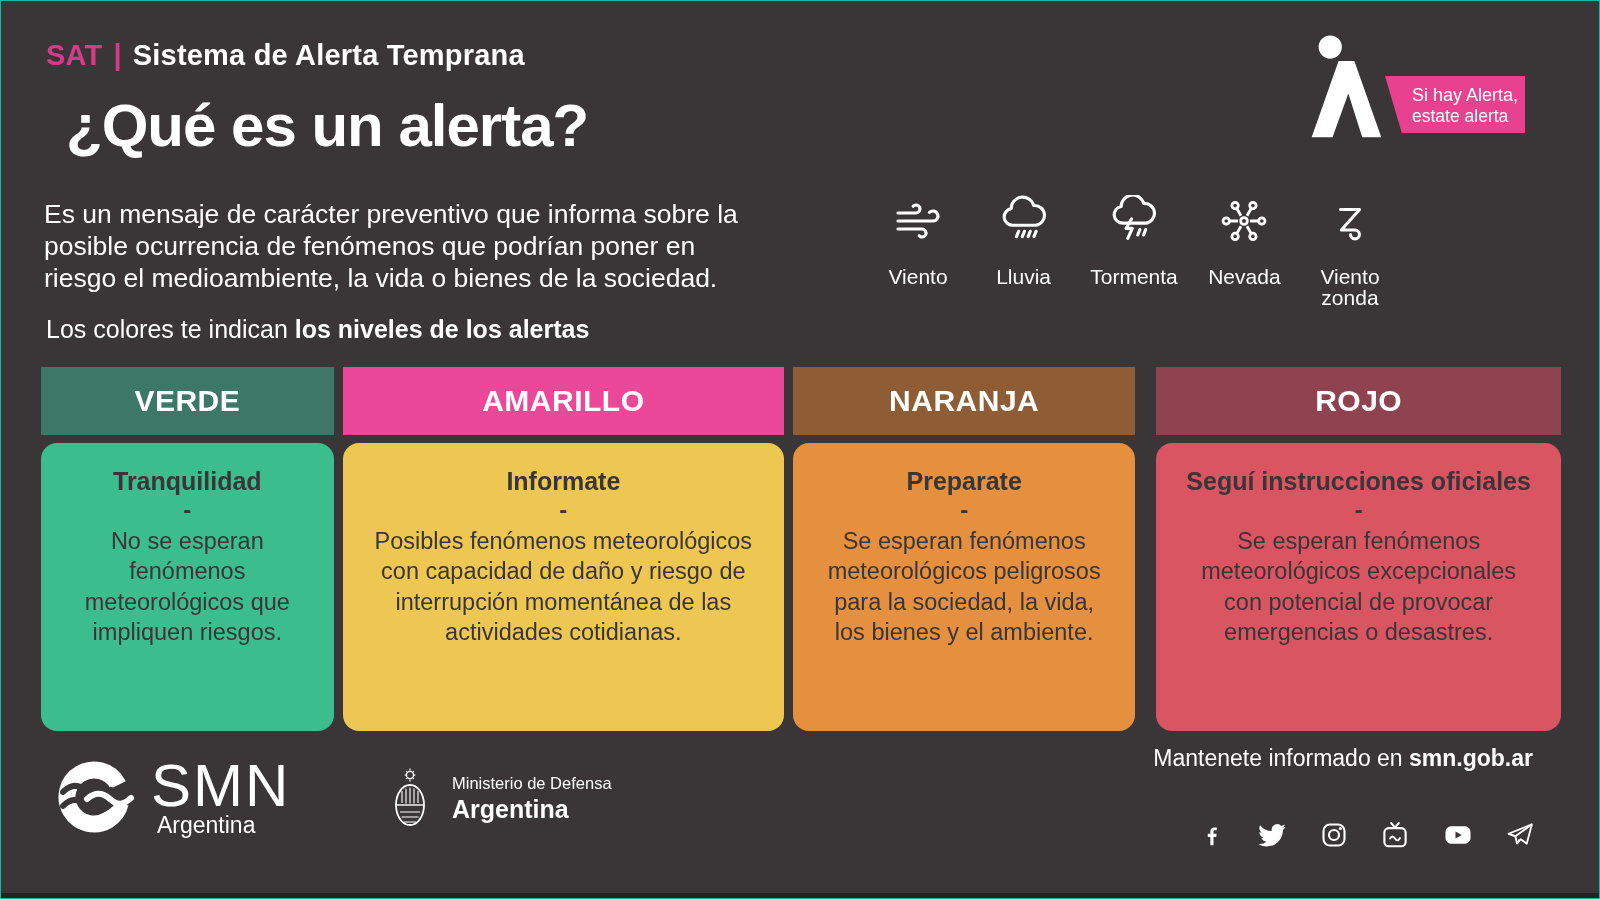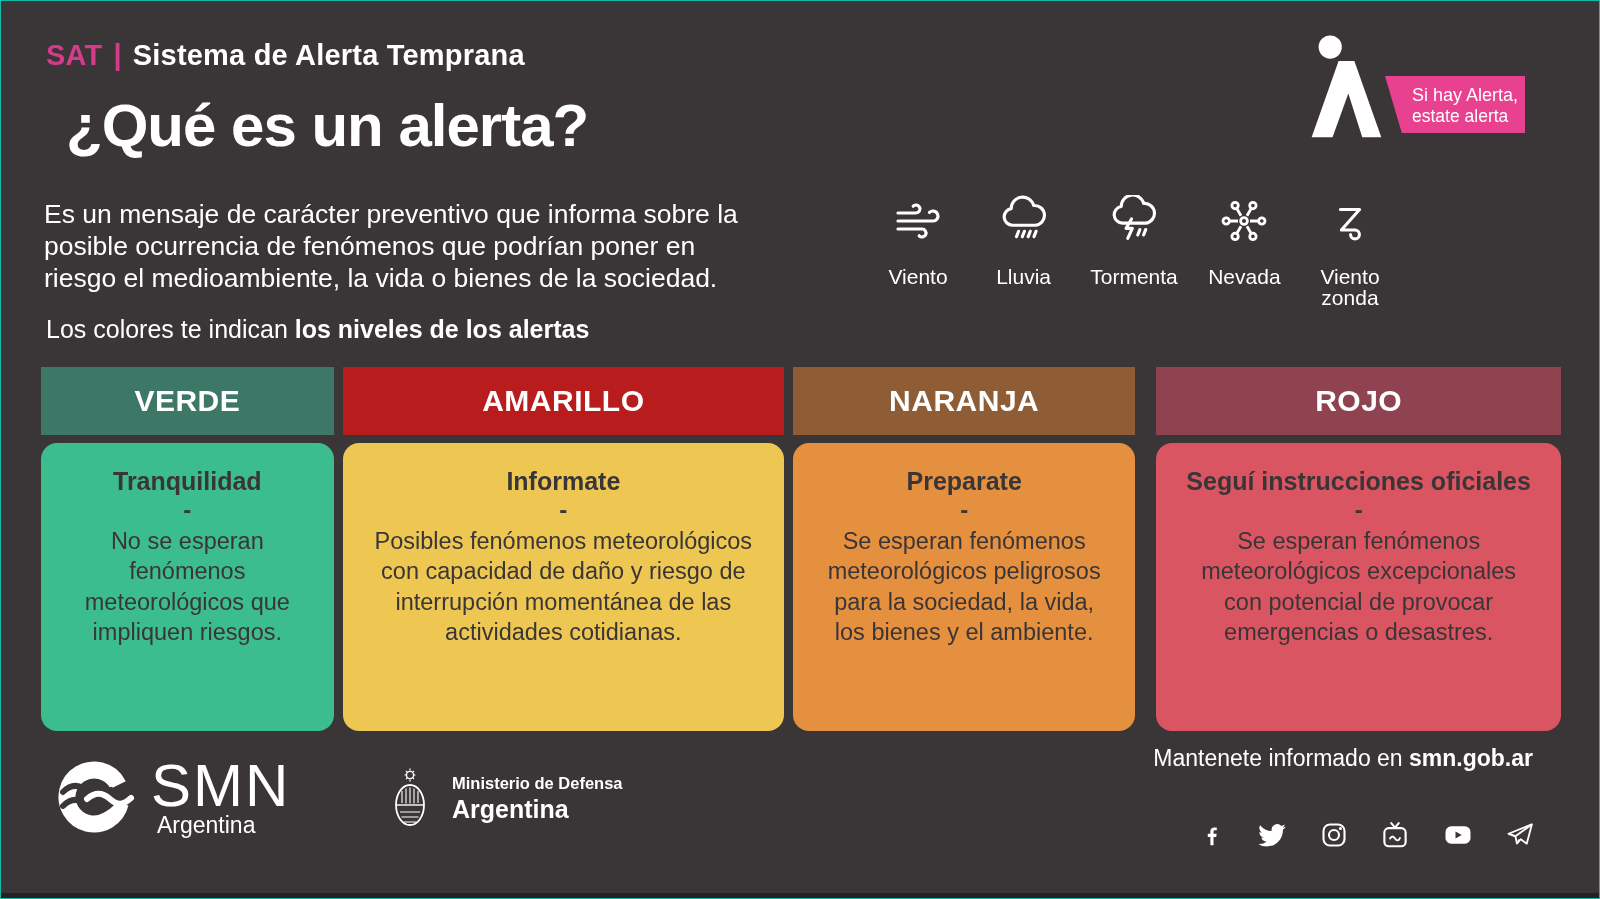--- a/index.html
+++ b/index.html
@@ -49,21 +49,21 @@
   .level-dash{font-size:24px;font-weight:bold;line-height:1.15;}
   .level-text{font-size:23.5px;line-height:1.3;margin-top:2px;}
 
   
   .smn-block{position:absolute;left:52px;top:754px;display:flex;align-items:center;}
   .smn-text{margin-left:8px;}
   .smn-name{font-size:60px;font-weight:200;letter-spacing:2px;line-height:1.0;}
   .smn-country{font-size:23px;font-weight:normal;margin-top:-4px;padding-left:6px;}
   .ministry-block{position:absolute;left:383px;top:764px;display:flex;align-items:center;}
   .ministry-text{margin-left:16px;line-height:1.2;}
-  .ministry-l1{font-size:16.5px;font-weight:bold;}
+  .ministry-l1{font-size:16.5px;font-weight:normal;}
   .ministry-l2{font-size:25px;font-weight:bold;}
   .footer-info{position:absolute;right:66px;top:744px;font-size:23px;}
   .footer-info b{font-weight:bold;}
   .social-row{position:absolute;right:64px;top:816px;width:336px;display:flex;justify-content:space-between;align-items:center;height:36px;}
   .social-row span{display:flex;align-items:center;justify-content:center;cursor:pointer;}
 </style>
 </head>
 <body>
 
 <div class="poster">
@@ -151,21 +151,21 @@
   <div class="levels">
     <div class="level-col c0">
       <div class="level-header" style="background: rgb(61, 119, 101);">VERDE</div>
       <div class="level-body" style="background: rgb(60, 189, 142);">
         <div class="level-title">Tranquilidad</div>
         <div class="level-dash">-</div>
         <div class="level-text">No se esperan fenómenos meteorológicos que impliquen riesgos.</div>
       </div>
     </div>
     <div class="level-col c1">
-      <div class="level-header" style="background: #b91c1c;">AMARILLO</div>
+      <div class="level-header" style="background: #ec4899;">AMARILLO</div>
       <div class="level-body" style="background: rgb(237, 199, 81);">
         <div class="level-title">Informate</div>
         <div class="level-dash">-</div>
         <div class="level-text">Posibles fenómenos meteorológicos con capacidad de daño y riesgo de interrupción momentánea de las actividades cotidianas.</div>
       </div>
     </div>
     <div class="level-col c2">
       <div class="level-header" style="background: rgb(143, 93, 53);">NARANJA</div>
       <div class="level-body" style="background: rgb(229, 144, 62);">
         <div class="level-title">Preparate</div>

